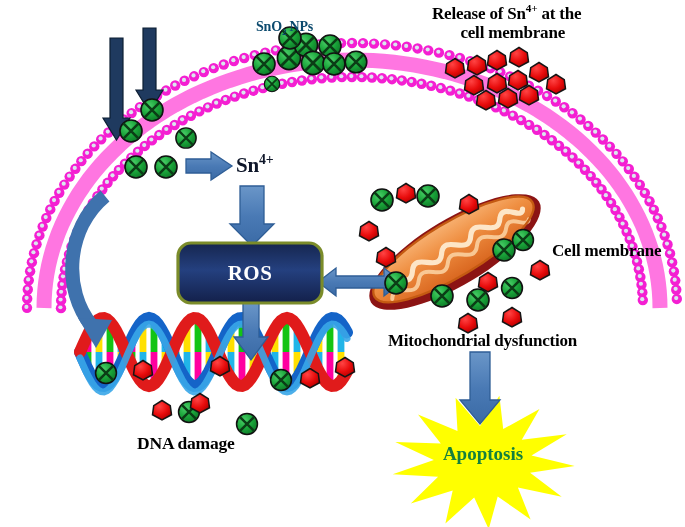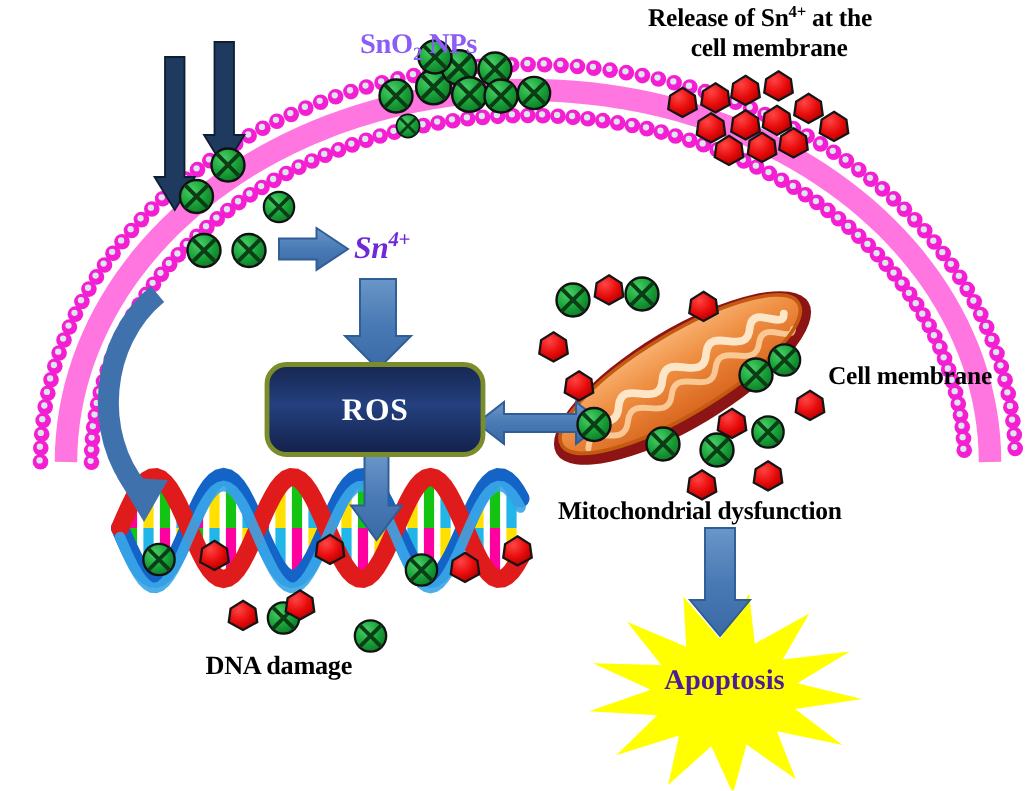--- a/index.html
+++ b/index.html
@@ -31,46 +31,45 @@
     color: #000000;
     line-height: 1.12;
     white-space: pre;
     letter-spacing: -0.2px;
   }
   #label-loss {
     left: 2px; top: 4px;
     font-size: 17.5px;
   }
   #label-nps {
-    left: 240px; top: 19px;
-    font-size: 19px;
-    color: #8b5cf6;
+    left: 256px; top: 19px;
+    font-size: 14px;
+    color: #0c4a6e;
   }
   #label-release {
     left: 432px; top: 2px;
     font-size: 17px;
     text-align: center;
   }
   #label-cellmem {
     left: 552px; top: 241px;
     font-size: 17px;
   }
   #label-mito {
-    left: 372px; top: 331px;
+    left: 388px; top: 331px;
     font-size: 17px;
   }
   #label-dna {
     left: 137px; top: 434px;
     font-size: 17.5px;
   }
   #label-sn {
     left: 236px; top: 152px;
     font-size: 21px;
-    color: #6d28d9;
-    font-style: italic;
+    color: #0f172a;
   }
   #label-ros {
     position: absolute;
     left: 178px; top: 243px;
     width: 144px; height: 60px;
     display: flex;
     align-items: center;
     justify-content: center;
     font-size: 21px;
     font-weight: bold;
@@ -79,21 +78,21 @@
     letter-spacing: 0.5px;
     border-radius: 25px;
   }
   #label-apop {
     position: absolute;
     left: 398px; top: 443px;
     width: 170px;
     text-align: center;
     font-size: 19px;
     font-weight: bold;
-    color: #4c1d95;
+    color: #15803d;
     font-family: "Liberation Serif", "DejaVu Serif", serif;
   }
   sup { font-size: 0.66em; vertical-align: super; }
   sub { font-size: 0.66em; vertical-align: sub; }
 </style>
 </head>
 <body>
 
 <div id="stage">
 

